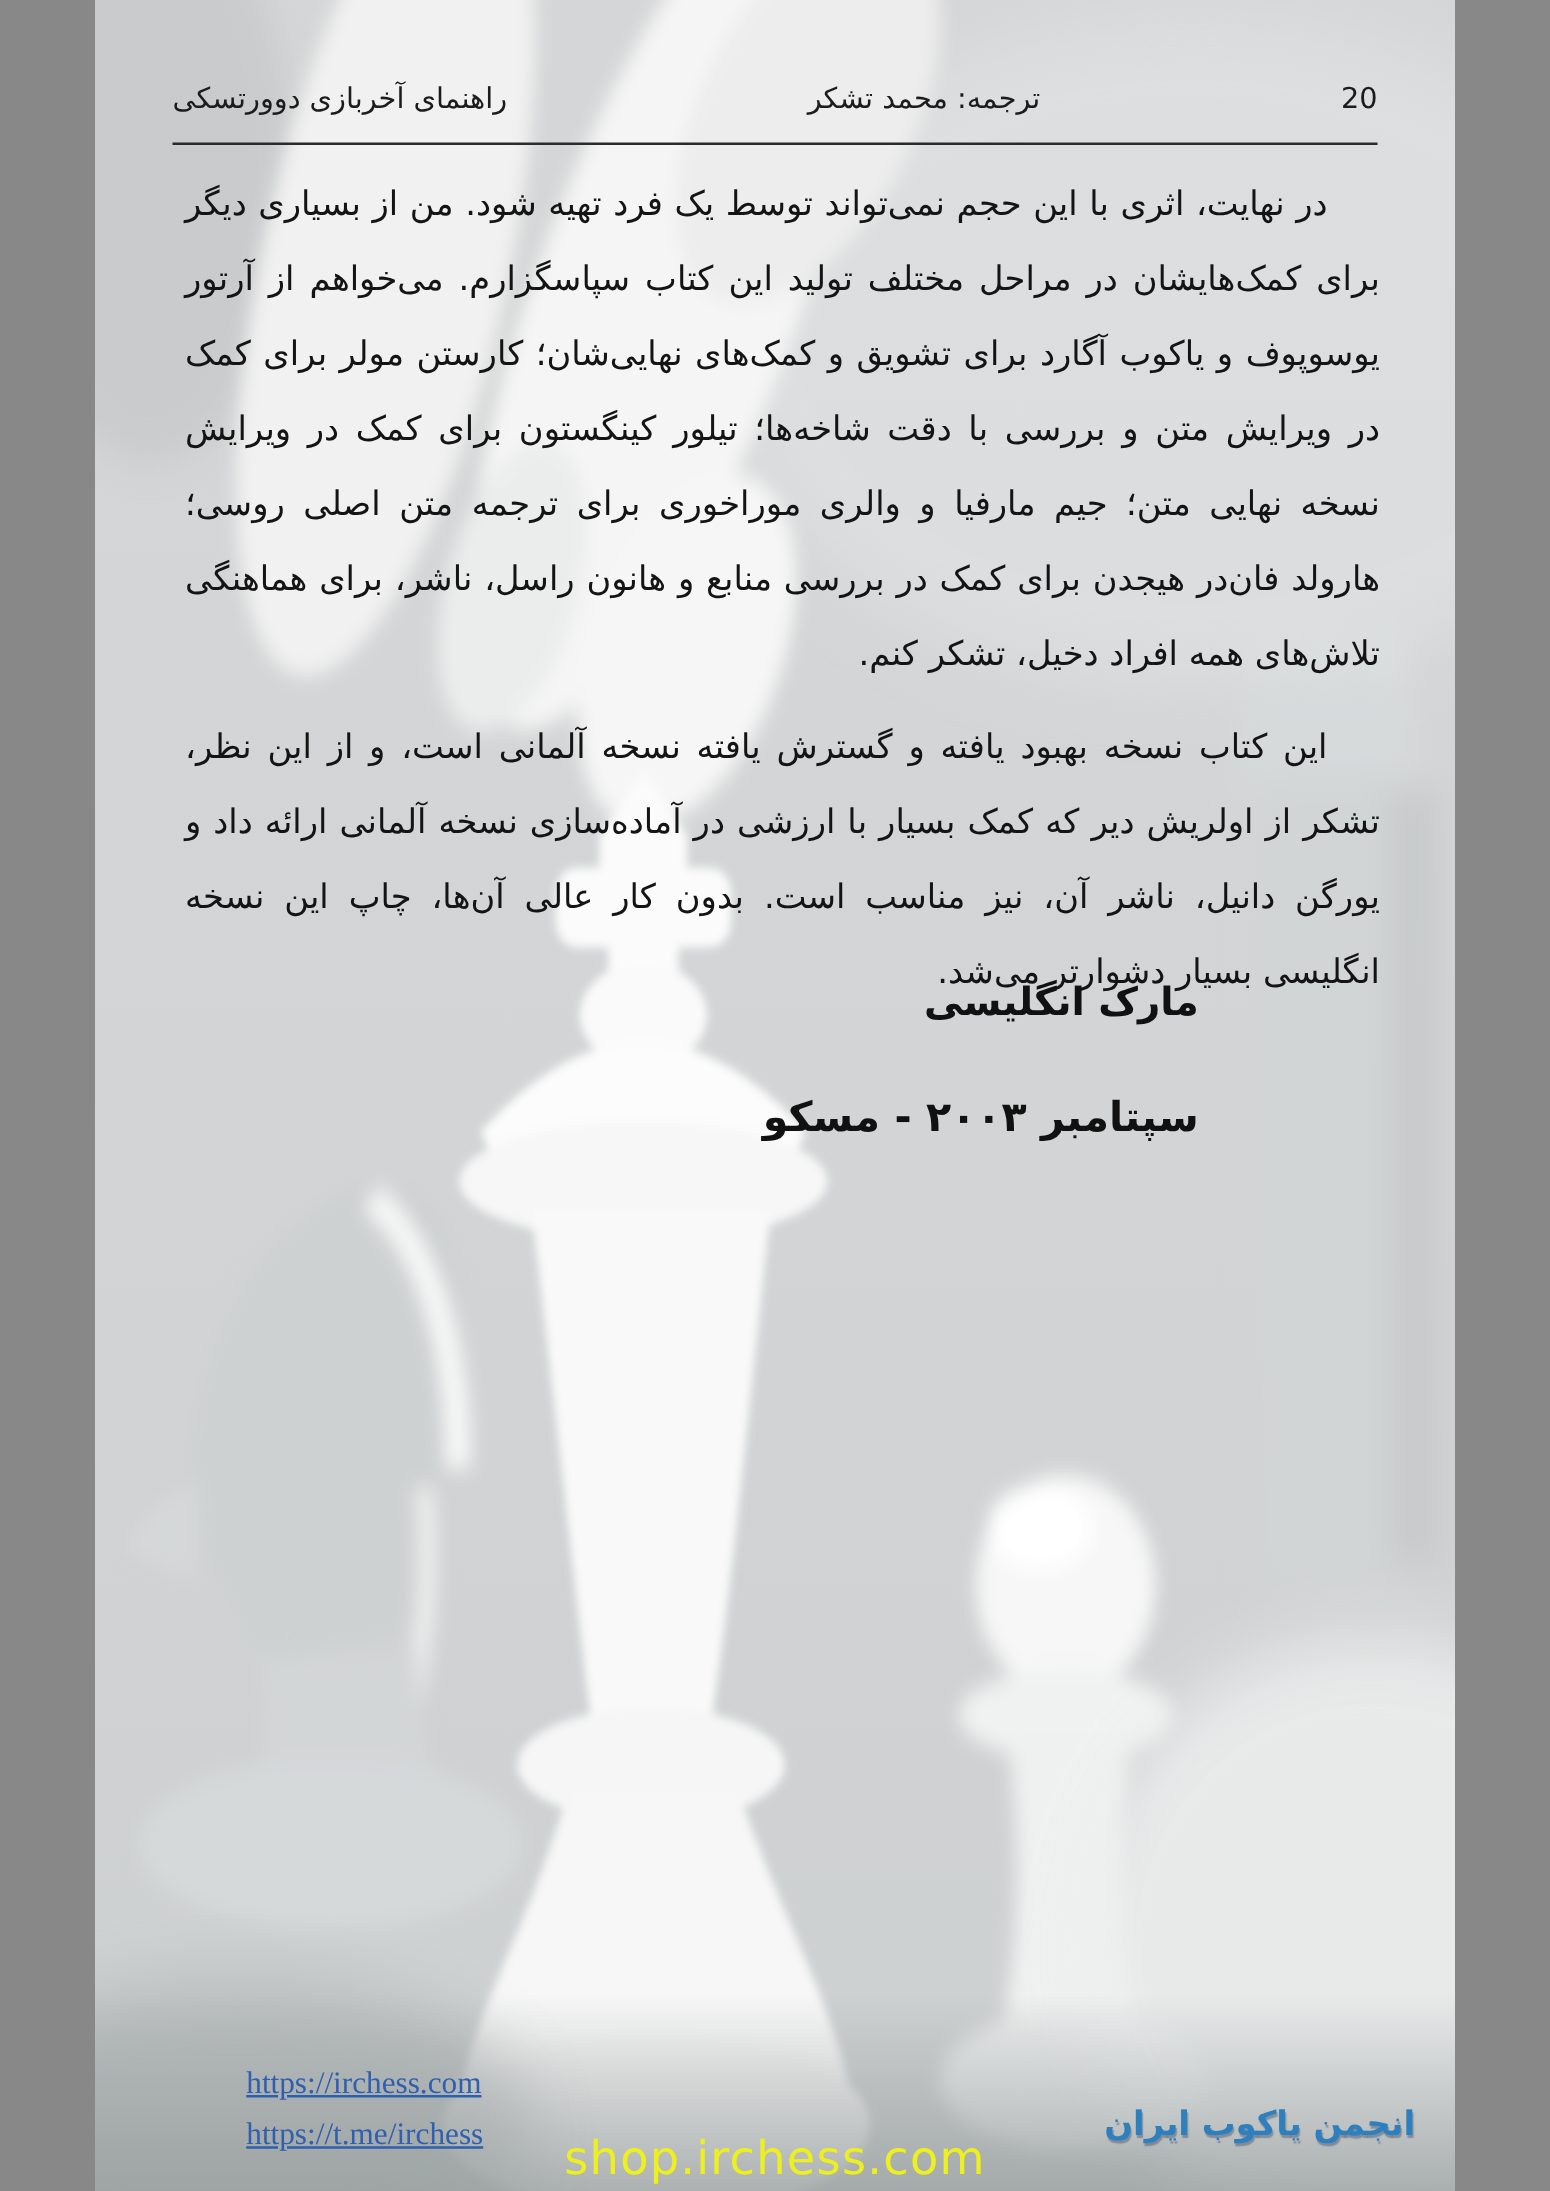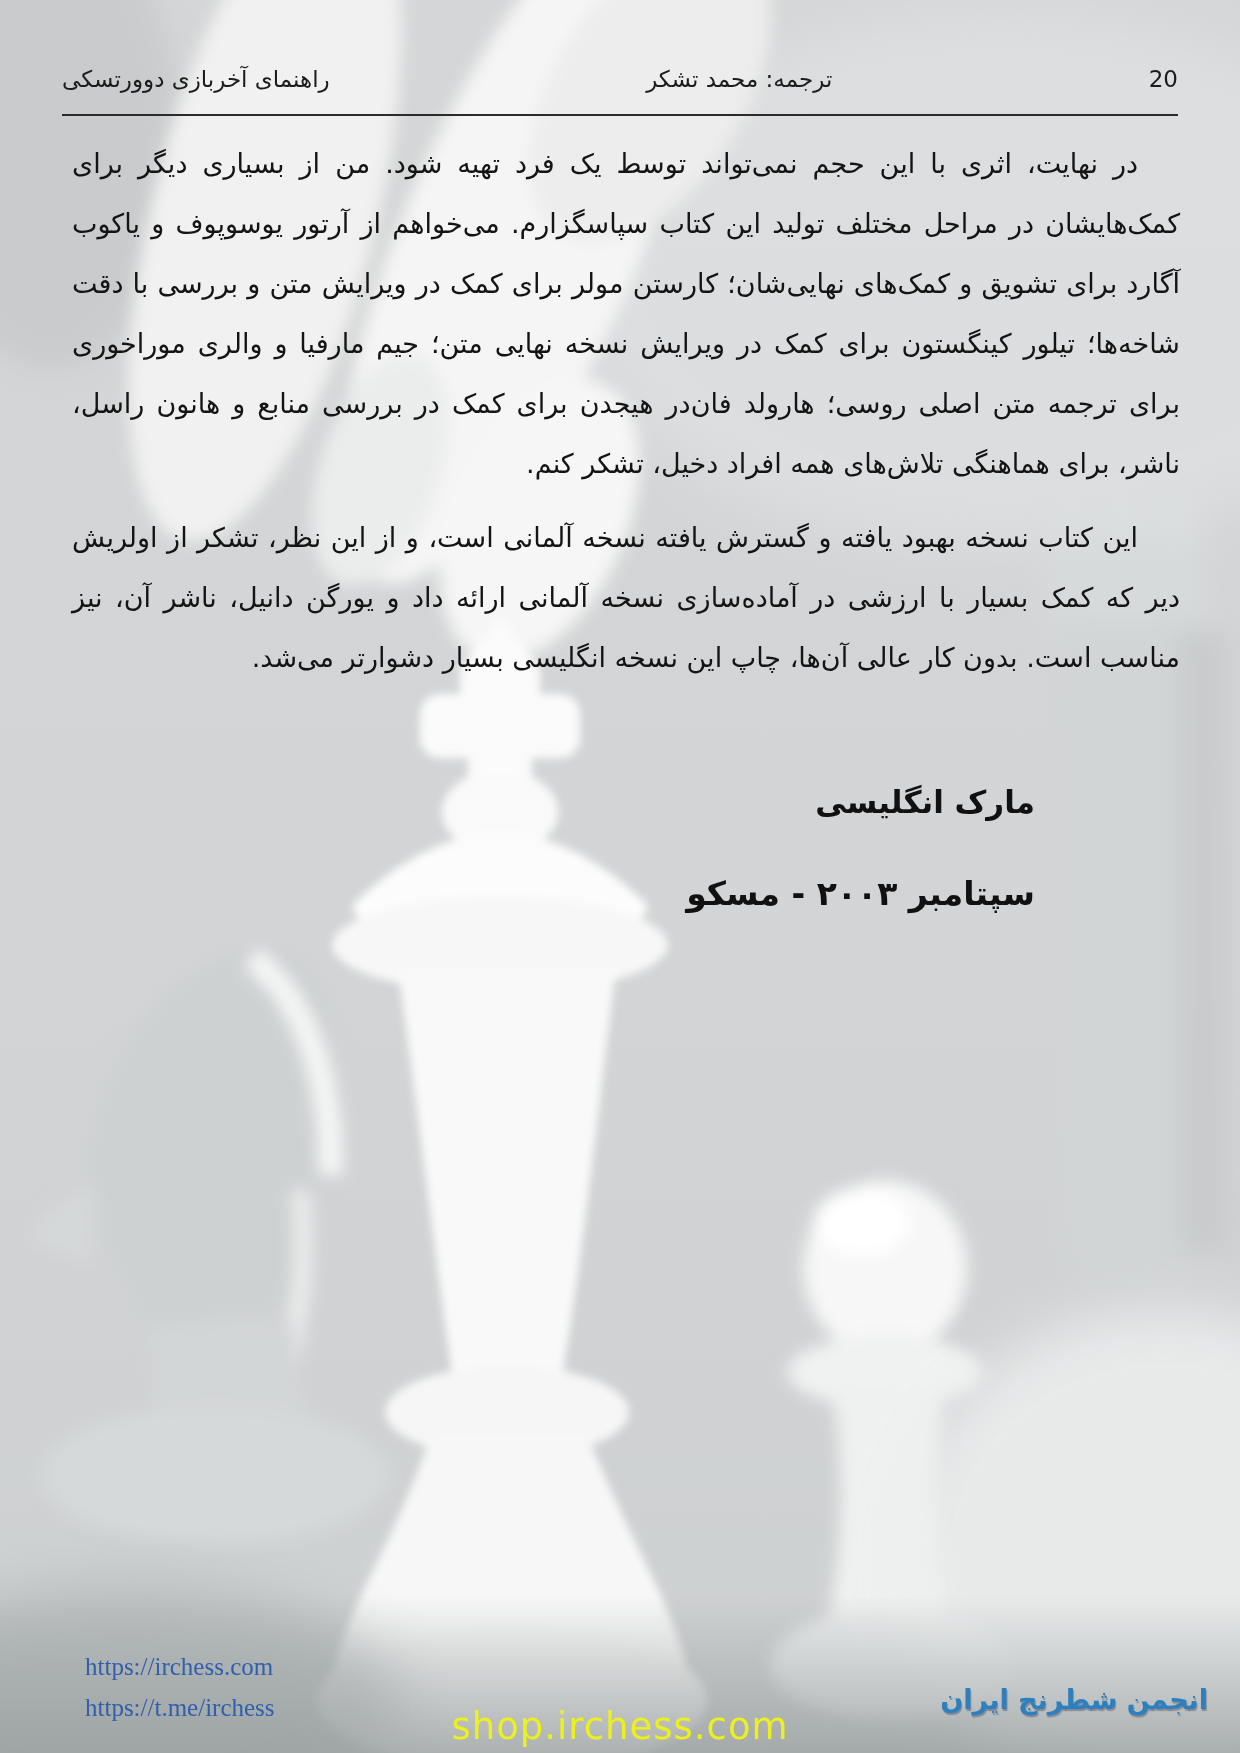--- a/index.html
+++ b/index.html
@@ -1,18 +1,18 @@
 <!DOCTYPE html>
 <html lang="fa"><head>
 <meta charset="utf-8">
 <style>
   html,body{margin:0;padding:0;background:#888;}
   .page{
     position:relative;
-    width:1240px;height:1753px;
+    width:1088px;height:1753px;
     margin:0 auto;
     background:linear-gradient(180deg,#d5d6d7 0%,#d2d4d5 55%,#cdd0d1 100%);
     overflow:hidden;
     font-family:"DejaVu Sans",sans-serif;
     color:#161616;
   }
   .bg-photo{position:absolute;inset:0;width:100%;height:100%;pointer-events:none;}
   .page-header{
     position:absolute;top:66px;left:62px;right:62px;
     display:flex;flex-direction:row-reverse;justify-content:space-between;align-items:baseline;
@@ -33,21 +33,21 @@
     position:absolute;top:782px;right:205px;
     direction:rtl;text-align:right;font-weight:bold;color:#111;
   }
   .signature .sig-name{font-size:31px;line-height:40px;}
   .signature .sig-date{font-size:33px;line-height:40px;margin-top:52px;}
   .footer-links{
     position:absolute;left:85px;top:1646px;
     font-family:"Liberation Serif","DejaVu Serif",serif;
     font-size:25px;line-height:41px;
   }
-  .footer-links a{color:#2f5fae;display:block;cursor:pointer;}
+  .footer-links a{color:#2f5fae;text-decoration:underline;display:block;cursor:pointer;margin-left:36px;}
   .association{
     position:absolute;right:32px;top:1684px;
     direction:rtl;font-size:27px;font-weight:bold;color:#2d80bd;
     text-shadow:1px 2px 1px rgba(30,40,80,0.35);
   }
   .shop-watermark{
     position:absolute;left:0;right:0;top:1705px;
     text-align:center;font-size:37px;letter-spacing:1px;
     color:#eef01d;font-weight:normal;
   }
@@ -149,17 +149,17 @@
   <div class="signature">
     <div class="sig-name">مارک انگلیسی</div>
     <div class="sig-date">سپتامبر ۲۰۰۳ - مسکو</div>
   </div>
 
   <div class="footer-links">
     <a>https://irchess.com</a>
     <a>https://t.me/irchess</a>
   </div>
 
-  <div class="association">انجمن شطرنج ایران</div>
+  <div class="association">انجمن یاکوب ایران</div>
 
   <div class="shop-watermark">shop.irchess.com</div>
 
 </div>
 
 </body></html>

